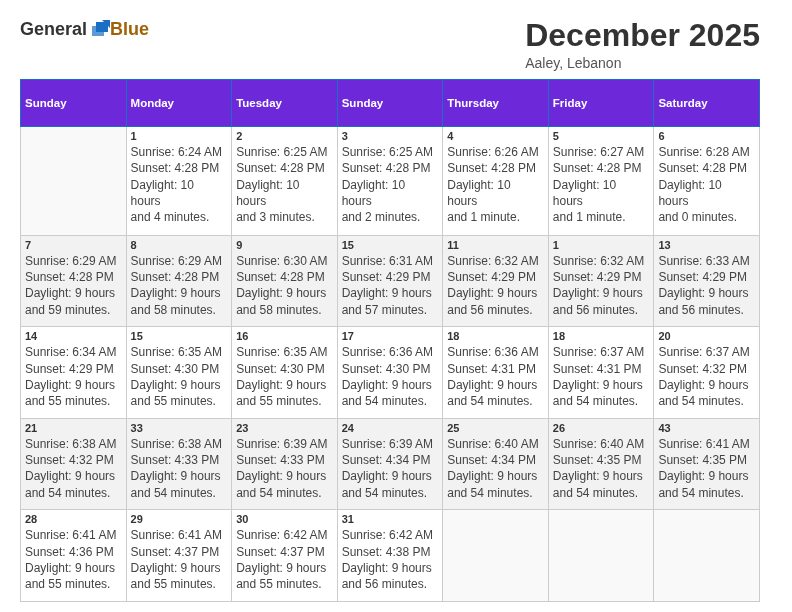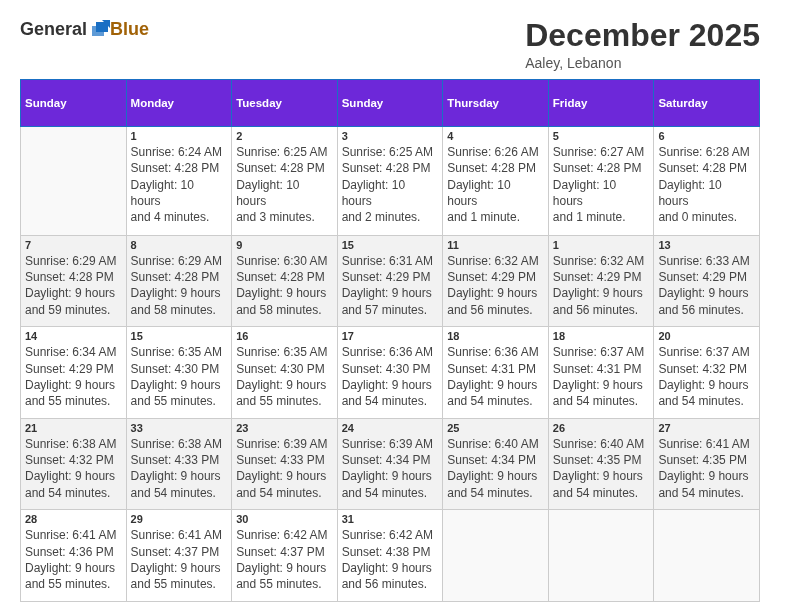--- a/index.html
+++ b/index.html
@@ -239,21 +239,21 @@
           </td>
           <td class="row-alt">
             <span class="day-num">25</span>
             <div class="day-info">Sunrise: 6:40 AM<br>Sunset: 4:34 PM<br>Daylight: 9 hours<br>and 54 minutes.</div>
           </td>
           <td class="row-alt">
             <span class="day-num">26</span>
             <div class="day-info">Sunrise: 6:40 AM<br>Sunset: 4:35 PM<br>Daylight: 9 hours<br>and 54 minutes.</div>
           </td>
           <td class="row-alt">
-            <span class="day-num">27</span>
+            <span class="day-num">43</span>
             <div class="day-info">Sunrise: 6:41 AM<br>Sunset: 4:35 PM<br>Daylight: 9 hours<br>and 54 minutes.</div>
           </td>
         </tr>
         <tr>
           <td class="row-white">
             <span class="day-num">28</span>
             <div class="day-info">Sunrise: 6:41 AM<br>Sunset: 4:36 PM<br>Daylight: 9 hours<br>and 55 minutes.</div>
           </td>
           <td class="row-white">
             <span class="day-num">29</span>

